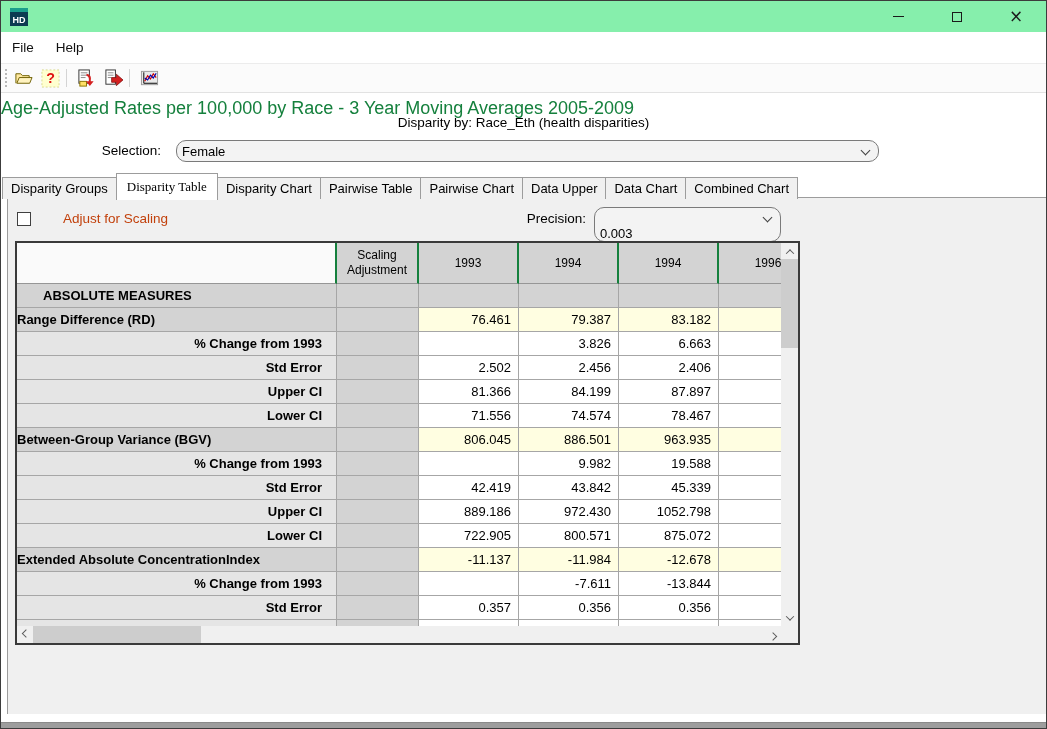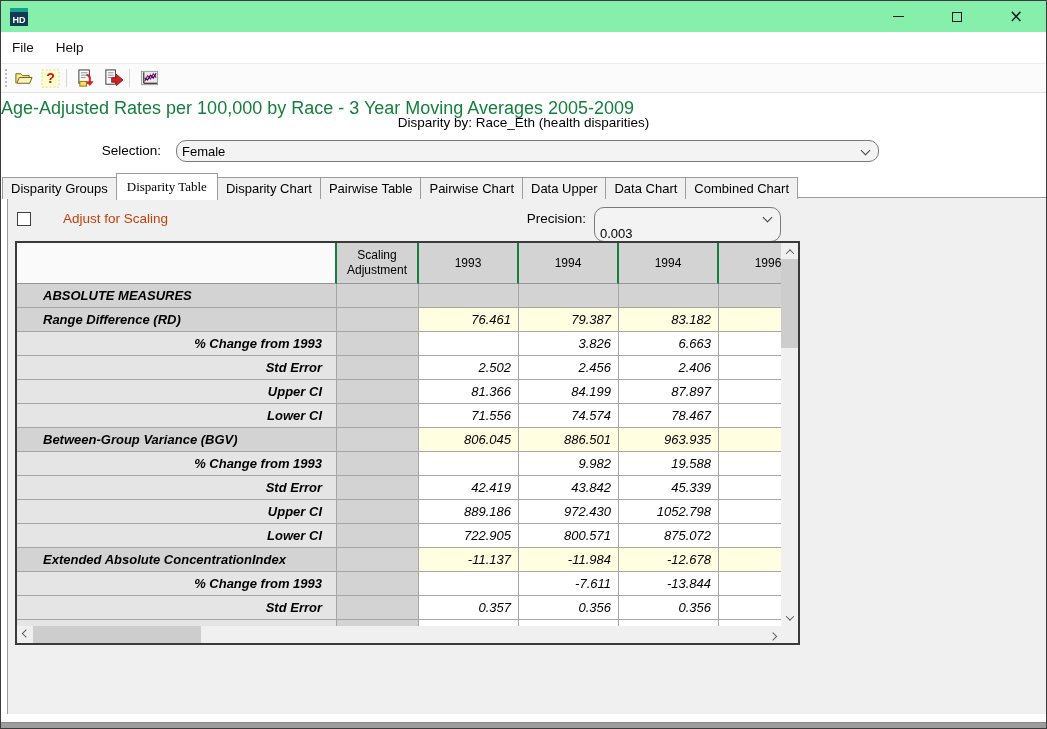--- a/index.html
+++ b/index.html
@@ -49,27 +49,27 @@
   .checkbox { position: absolute; left: 16px; top: 211px; width: 14px; height: 14px; border: 1px solid #404040; background: #fff; z-index: 2; }
   .checkbox-label { position: absolute; left: 37px; top: 210px; font-size: 13.5px; color: #c2410c; z-index: 2; margin-left: 25px; }
   .precision-label { position: absolute; left: 495px; top: 210px; width: 90px; text-align: right; font-size: 13.5px; color: #000; z-index: 2; }
   .combo-precision, .combo-selection { z-index: 2; border-radius: 10px; }
   
   .grid { position: absolute; left: 14px; top: 240px; width: 785px; height: 404px; border: 2px solid #3a3a3a; background: #fff; z-index: 2; }
   .grid-cols { position: absolute; left: 0; top: 0; width: 764px; height: 383px; overflow: hidden; }
   .grid-header { display: flex; height: 41px; }
   .hc { border-right: 2px solid #15803d; border-bottom: 1px solid #969696; background: #d3d3d3; display: flex; align-items: center; justify-content: center; text-align: center; font-size: 12px; color: #000; line-height: 15px; flex: none; }
   .hc.c0 { background: #fafafa; }
-  .gr { display: flex; height: 24px; flex: none; font-style: italic; }
+  .gr { display: flex; height: 24px; flex: none; }
   .cell { border-right: 1px solid #a6a6a6; border-bottom: 1px solid #a6a6a6; font-size: 13px; color: #000; display: flex; align-items: center; flex: none; overflow: hidden; white-space: nowrap; }
   .lc { font-weight: bold; }
   .vc { justify-content: flex-end; padding-right: 7px; }
   .gr.section .lc { background: #d3d3d3; padding-left: 26px; }
   .gr.section .vc { background: #d3d3d3; }
-  .gr.measure .lc { background: #d3d3d3; padding-left: 26px; }
+  .gr.measure .lc { background: #d3d3d3; }
   .gr.measure .vc { background: #fffee1; }
   .gr.sub .lc { background: #e5e5e5; justify-content: flex-end; padding-right: 14px; }
   .gr.sub .vc { background: #ffffff; }
   .gr .vc.scaling { background: #d3d3d3; }
   .w0 { width: 320px; } .w1 { width: 82px; } .w2, .w3, .w4, .w5 { width: 100px; }
   
   .vscroll { position: absolute; right: 0; top: 0; width: 17px; height: 383px; background: #f0f0f0; }
   .hscroll { position: absolute; left: 0; bottom: 0; width: 764px; height: 17px; background: #f0f0f0; }
   .corner { position: absolute; right: 0; bottom: 0; width: 17px; height: 17px; background: #f0f0f0; }
   .sb-arrow { position: absolute; width: 17px; height: 17px; display: flex; align-items: center; justify-content: center; }

